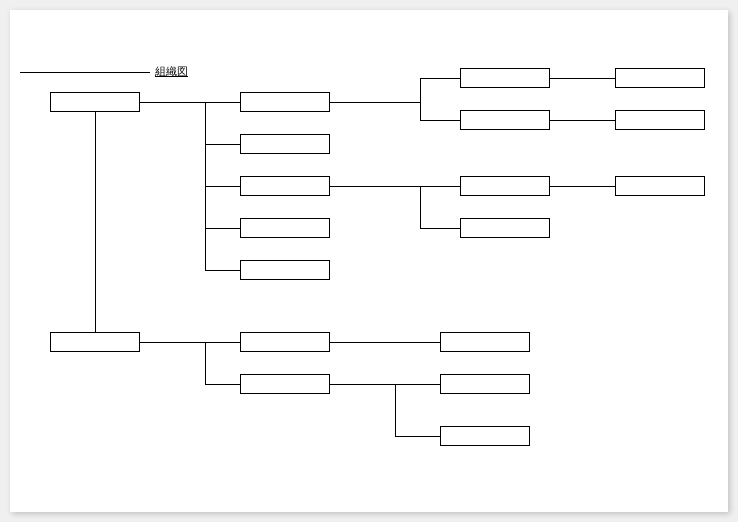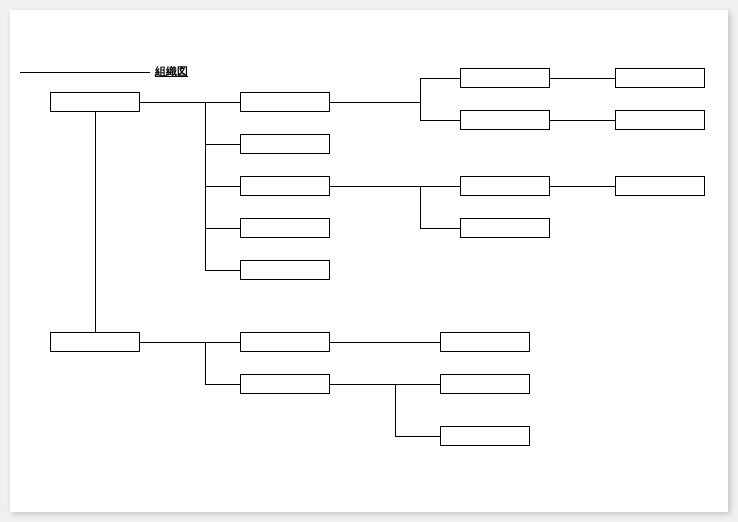--- a/index.html
+++ b/index.html
@@ -16,21 +16,21 @@
     box-shadow: 2px 2px 6px rgba(0,0,0,0.2);
   }
   .title-line {
     position: absolute;
     height: 0;
     border-top: 1px solid #000;
   }
   .title {
     position: absolute;
     font-size: 11px;
-    font-weight: bold;
+    font-weight: normal;
     text-decoration: underline;
   }
   .box {
     position: absolute;
     background: #fff;
     border: 1px solid #000;
     box-sizing: border-box;
   }
   .hline {
     position: absolute;

